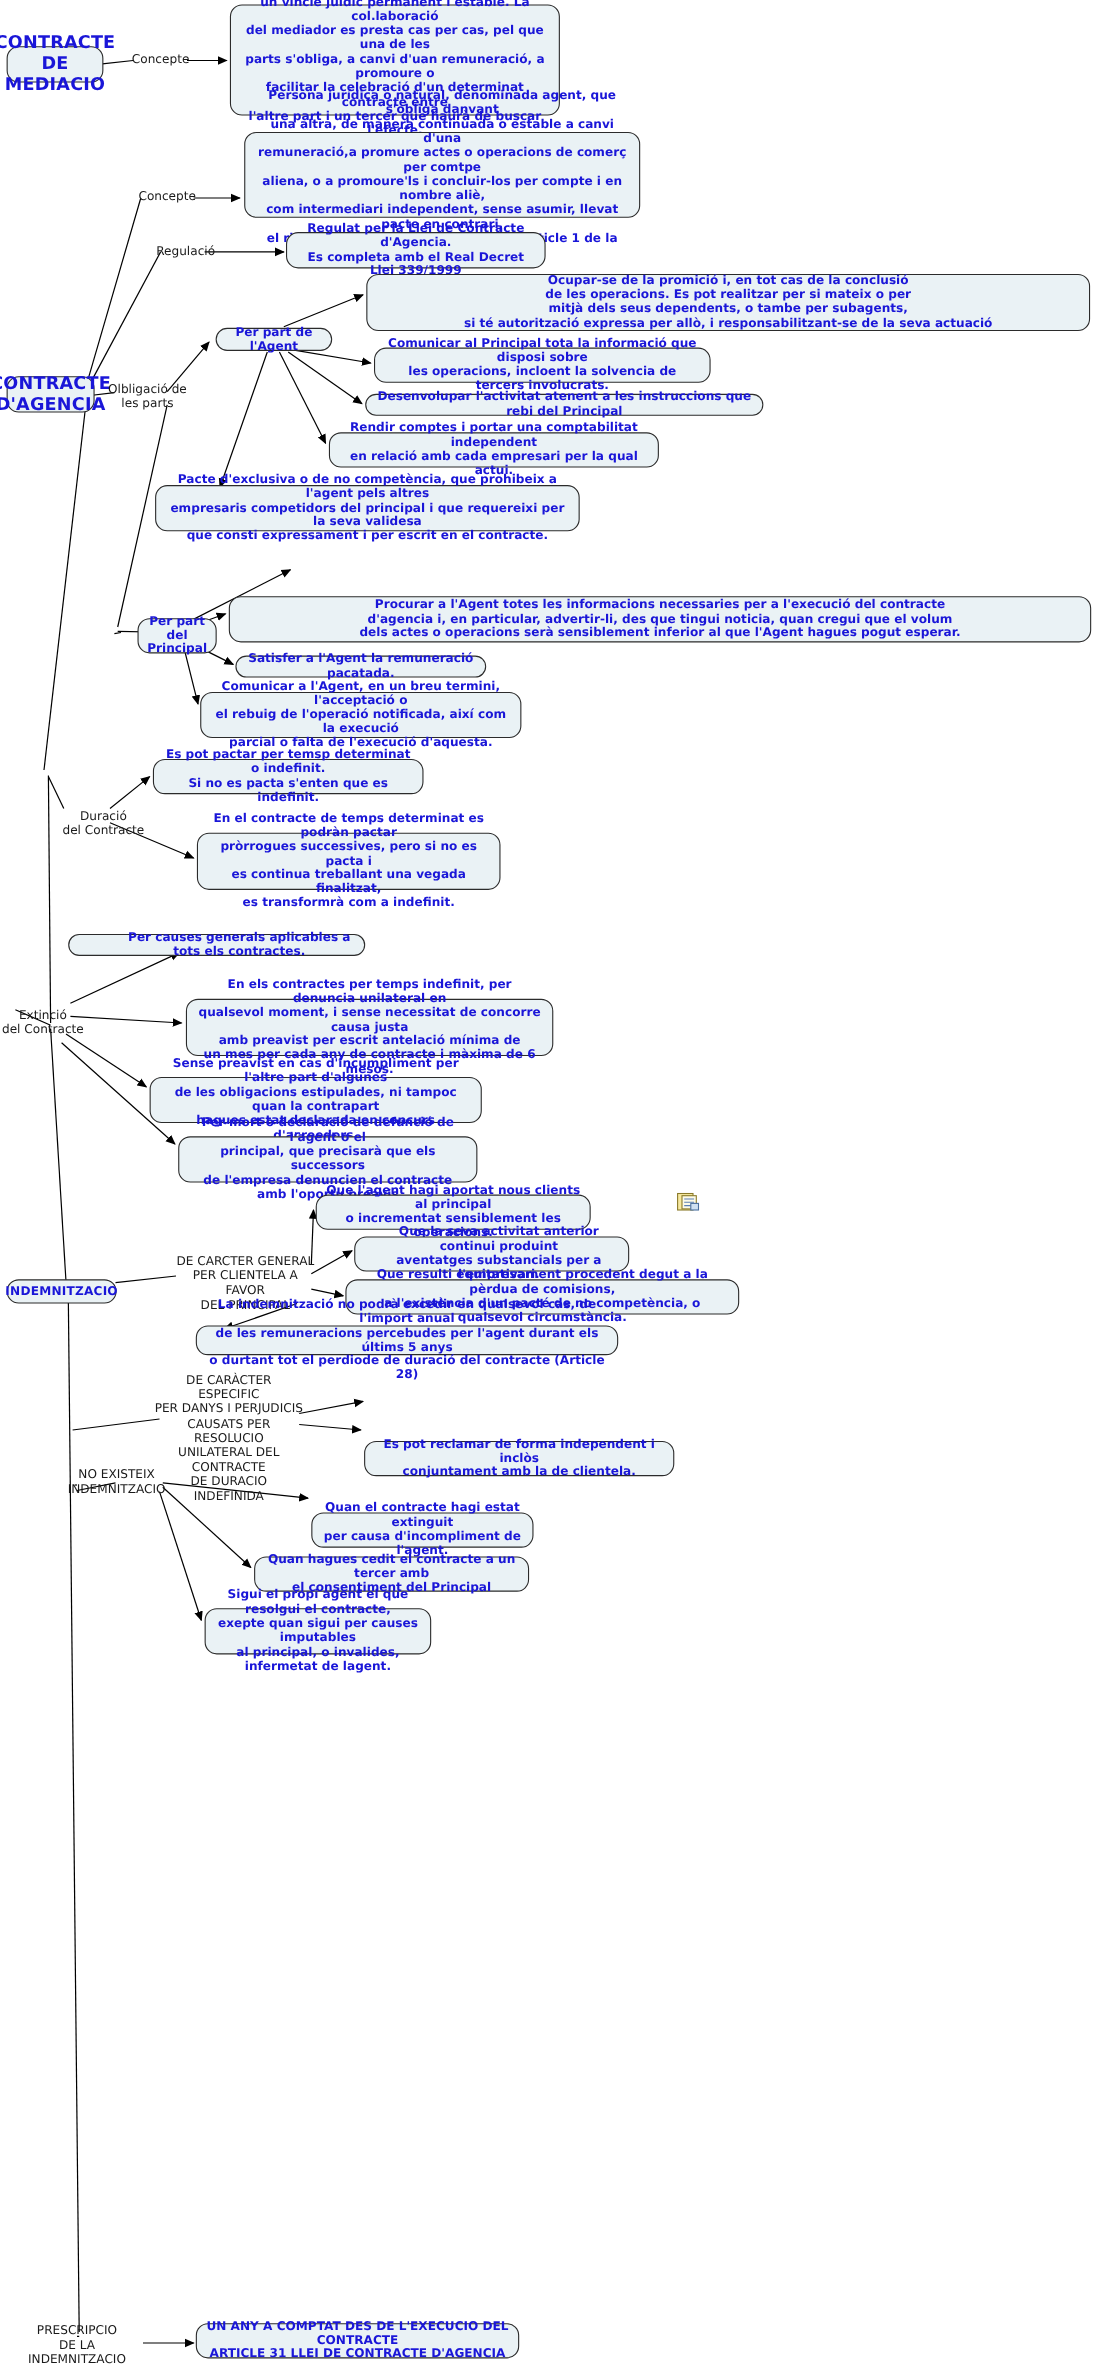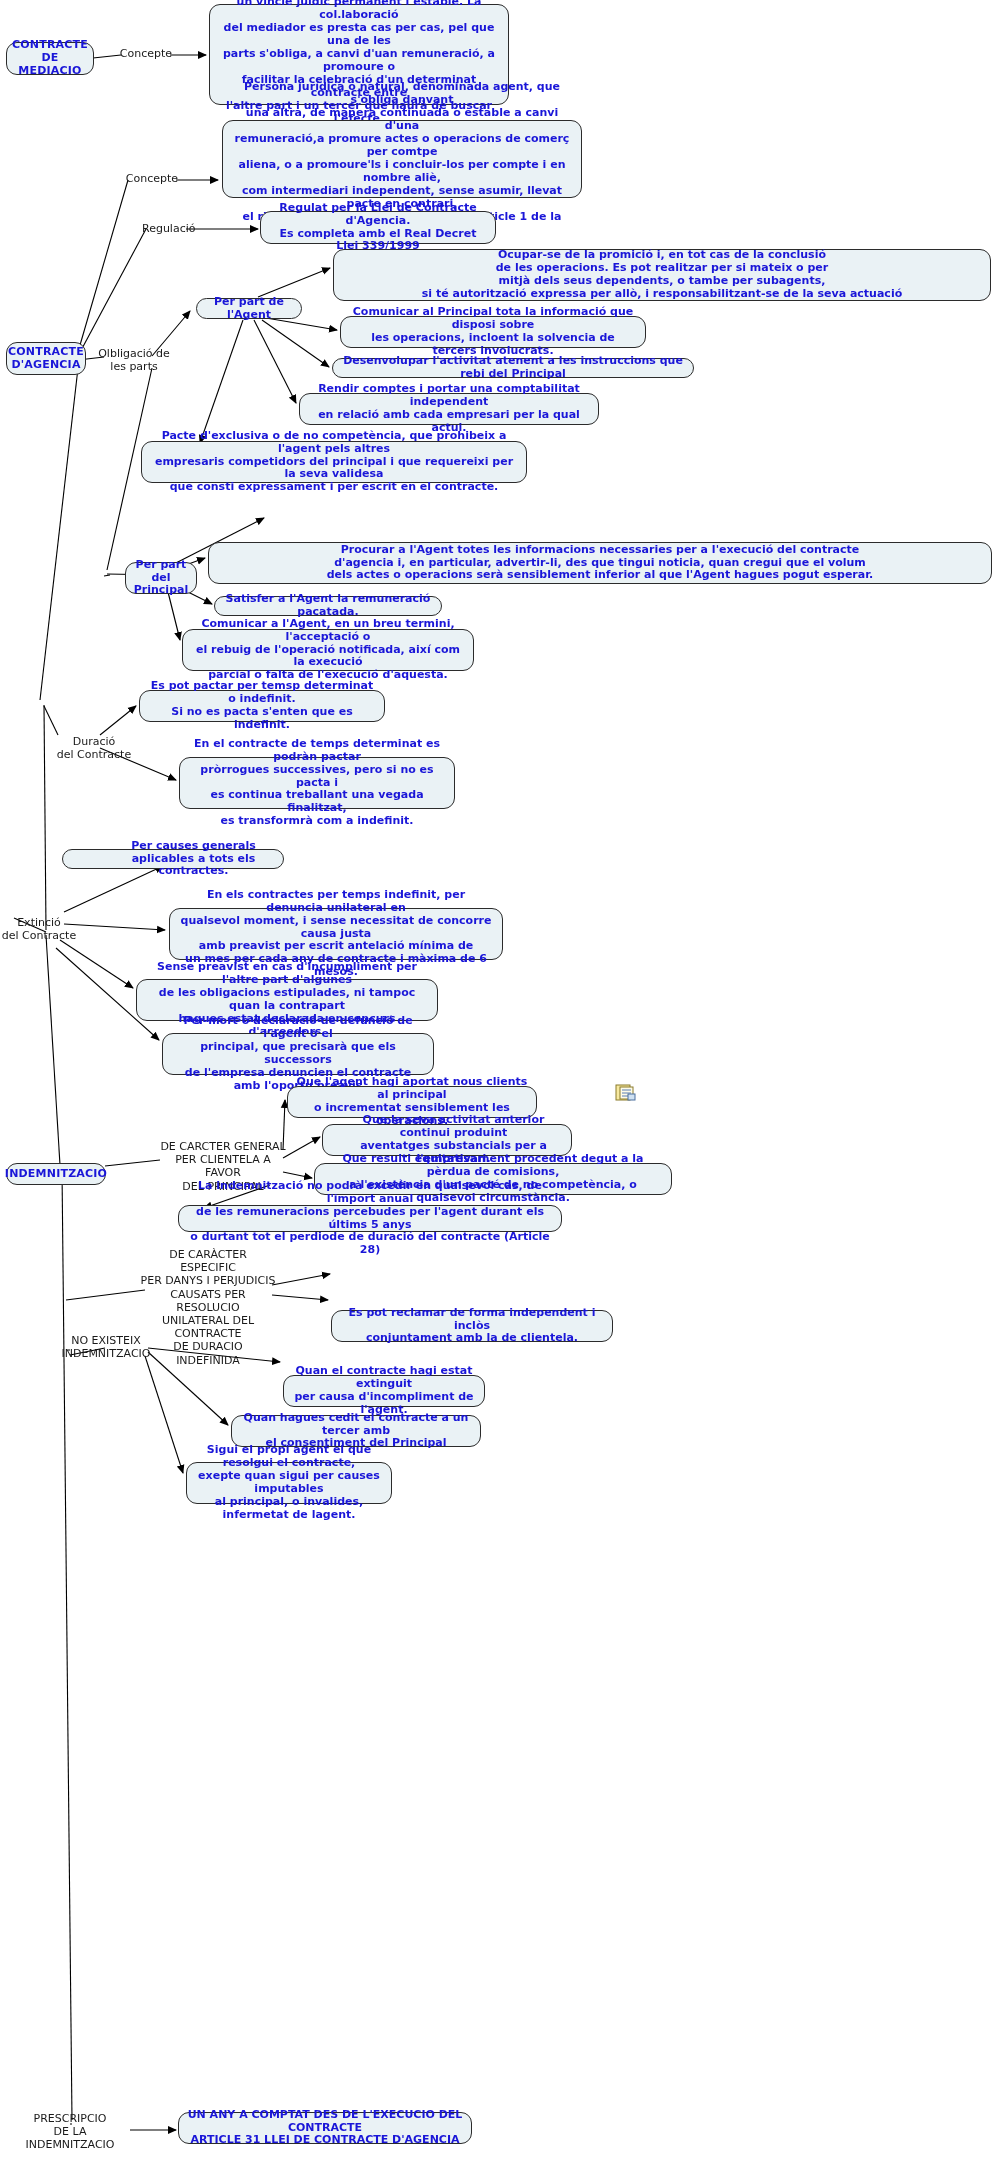--- a/index.html
+++ b/index.html
@@ -21,21 +21,21 @@
     text-align:center;
     line-height:1.18;
     padding:4px 7px;
     white-space:pre-line;
     display:flex;
     align-items:center;
     justify-content:center;
   }
   .node.root{
     color:#1a16d8;
-    font-size:11px;
+    font-size:16px;
     letter-spacing:.2px;
   }
   .node.small{font-size:11px;}
   .node.body{font-size:11px;}
   .label{
     position:absolute;
     color:#1a1a1a;
     font-weight:normal;
     font-size:11px;
     text-align:center;
@@ -212,21 +212,21 @@
 parcial o falta de l'execució d'aquesta.</div>
 
   <div class="node body" style="left:139px;top:690px;width:246px;height:32px;">Es pot pactar per temsp determinat o indefinit.
 Si no es pacta s'enten que es indefinit.</div>
 
   <div class="node body" style="left:179px;top:757px;width:276px;height:52px;">En el contracte de temps determinat es podràn pactar
 pròrrogues successives, pero si no es pacta i
 es continua treballant una vegada finalitzat,
 es transformrà com a indefinit.</div>
 
-  <div class="node body" style="left:62px;top:849px;width:222px;height:20px;padding-left:48px;">Per causes generals aplicables a tots els contractes.</div>
+  <div class="node body" style="left:62px;top:849px;width:270px;height:20px;padding-left:48px;">Per causes generals aplicables a tots els contractes.</div>
 
   <div class="node body" style="left:169px;top:908px;width:334px;height:52px;">En els contractes per temps indefinit, per denuncia unilateral en
 qualsevol moment, i sense necessitat de concorre causa justa
 amb preavist per escrit antelació mínima de
 un mes per cada any de contracte i màxima de 6 mesos.</div>
 
   <div class="node body" style="left:136px;top:979px;width:302px;height:42px;">Sense preavist en cas d'incumpliment per l'altre part d'algunes
 de les obligacions estipulades, ni tampoc quan la contrapart
 hagues estat declarada en concurs d'acreedors.</div>
 

